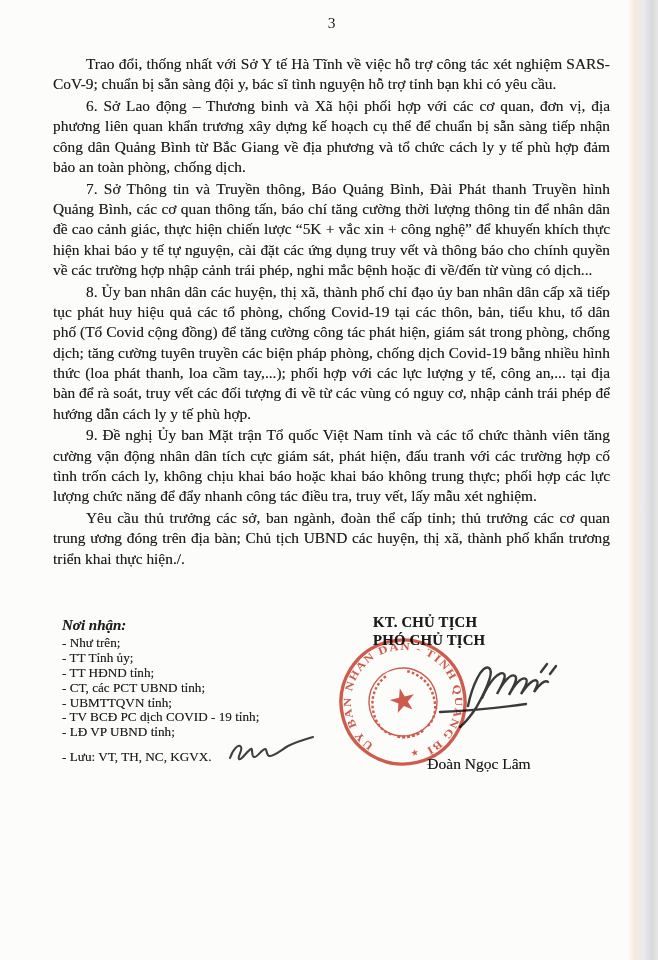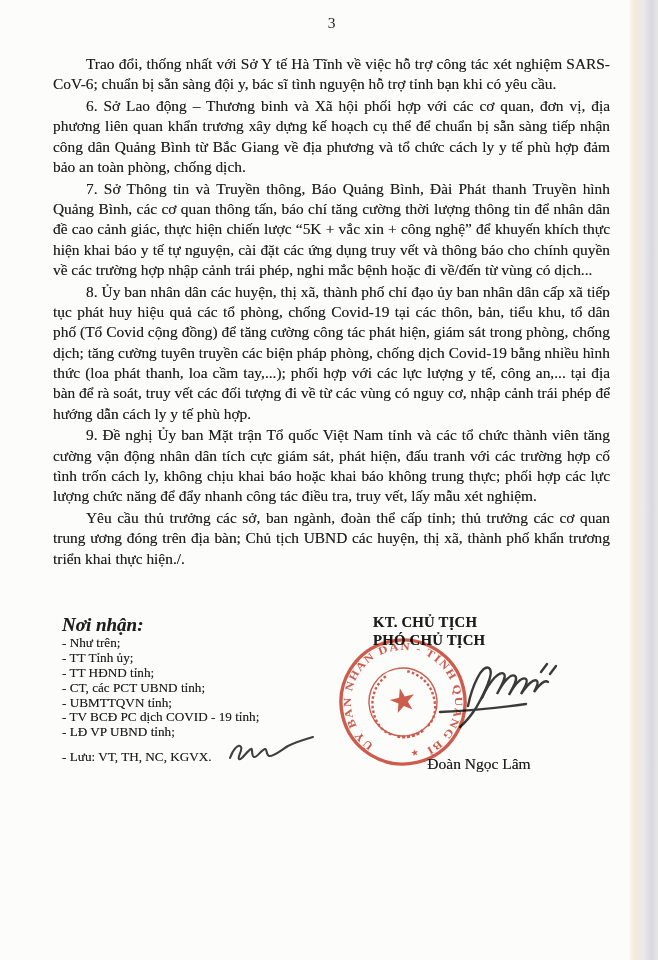--- a/index.html
+++ b/index.html
@@ -9,21 +9,21 @@
   .edge-shadow{position:absolute;top:0;right:0;bottom:0;width:30px;
        background:linear-gradient(to right,#fdfcfa 0%,#f6e9dc 22%,#eceaee 50%,#d9d9dd 80%,#e7e7e8 100%);}
   .pagenum{position:absolute;top:14px;left:53px;width:557px;text-align:center;
        font-size:15.5px;color:#222;}
   .doc-body{position:absolute;top:54px;left:53px;width:557px;color:#1e1e1e;
        font-size:15.4px;line-height:20.3px;text-align:justify;
        text-shadow:0 0 0.5px rgba(25,25,25,.55);}
   .doc-body p{margin:0 0 1.5px 0;text-indent:33px;}
   .recipients{position:absolute;left:62px;top:618px;width:300px;color:#1e1e1e;
        font-size:13.2px;line-height:14.9px;text-shadow:0 0 0.4px rgba(25,25,25,.5);}
-  .recipients .rlabel{font-weight:bold;font-style:italic;font-size:19px;margin-bottom:3px;}
+  .recipients .rlabel{font-weight:bold;font-style:italic;font-size:15px;margin-bottom:3px;}
   .recipients .ritem{white-space:nowrap;}
   .recipients .ritem:last-child{margin-top:10px;}
   .signblock{position:absolute;left:373px;top:613px;width:212px;text-align:left;
        color:#1c1c1c;font-weight:bold;font-size:14.8px;line-height:18px;
        text-shadow:0 0 0.4px rgba(25,25,25,.55);letter-spacing:.2px;}
   .signer-name{position:absolute;left:373px;top:755px;width:212px;text-align:center;
        color:#1c1c1c;font-weight:normal;font-size:15.5px;
        text-shadow:0 0 0.4px rgba(25,25,25,.55);}
   svg.seal{position:absolute;left:336px;top:635px;width:134px;height:134px;
        transform:rotate(-13deg);opacity:.85;mix-blend-mode:multiply;}
@@ -35,21 +35,21 @@
 </head>
 <body>
 
 <div class="page">
 
   <div class="edge-shadow"></div>
 
   <div class="pagenum">3</div>
 
   <div class="doc-body">
-    <p>Trao đổi, thống nhất với Sở Y tế Hà Tĩnh về việc hỗ trợ công tác xét nghiệm SARS-CoV-6; chuẩn bị sẵn sàng đội y, bác sĩ tình nguyện hỗ trợ tỉnh bạn khi có yêu cầu.</p>
+    <p>Trao đổi, thống nhất với Sở Y tế Hà Tĩnh về việc hỗ trợ công tác xét nghiệm SARS-CoV-9; chuẩn bị sẵn sàng đội y, bác sĩ tình nguyện hỗ trợ tỉnh bạn khi có yêu cầu.</p>
     <p>6. Sở Lao động – Thương binh và Xã hội phối hợp với các cơ quan, đơn vị, địa phương liên quan khẩn trương xây dựng kế hoạch cụ thể để chuẩn bị sẵn sàng tiếp nhận công dân Quảng Bình từ Bắc Giang về địa phương và tổ chức cách ly y tế phù hợp đảm bảo an toàn phòng, chống dịch.</p>
     <p>7. Sở Thông tin và Truyền thông, Báo Quảng Bình, Đài Phát thanh Truyền hình Quảng Bình, các cơ quan thông tấn, báo chí tăng cường thời lượng thông tin để nhân dân đề cao cảnh giác, thực hiện chiến lược “5K + vắc xin + công nghệ” để khuyến khích thực hiện khai báo y tế tự nguyện, cài đặt các ứng dụng truy vết và thông báo cho chính quyền về các trường hợp nhập cảnh trái phép, nghi mắc bệnh hoặc đi về/đến từ vùng có dịch...</p>
     <p>8. Ủy ban nhân dân các huyện, thị xã, thành phố chỉ đạo ủy ban nhân dân cấp xã tiếp tục phát huy hiệu quả các tổ phòng, chống Covid-19 tại các thôn, bản, tiểu khu, tổ dân phố (Tổ Covid cộng đồng) để tăng cường công tác phát hiện, giám sát trong phòng, chống dịch; tăng cường tuyên truyền các biện pháp phòng, chống dịch Covid-19 bằng nhiều hình thức (loa phát thanh, loa cầm tay,...); phối hợp với các lực lượng y tế, công an,... tại địa bàn để rà soát, truy vết các đối tượng đi về từ các vùng có nguy cơ, nhập cảnh trái phép để hướng dẫn cách ly y tế phù hợp.</p>
     <p>9. Đề nghị Ủy ban Mặt trận Tổ quốc Việt Nam tỉnh và các tổ chức thành viên tăng cường vận động nhân dân tích cực giám sát, phát hiện, đấu tranh với các trường hợp cố tình trốn cách ly, không chịu khai báo hoặc khai báo không trung thực; phối hợp các lực lượng chức năng để đẩy nhanh công tác điều tra, truy vết, lấy mẫu xét nghiệm.</p>
     <p>Yêu cầu thủ trưởng các sở, ban ngành, đoàn thể cấp tỉnh; thủ trưởng các cơ quan trung ương đóng trên địa bàn; Chủ tịch UBND các huyện, thị xã, thành phố khẩn trương triển khai thực hiện./.</p>
   </div>
 
   <div class="recipients">
     <div class="rlabel">Nơi nhận:</div>
     <div class="ritem">- Như trên;</div>

